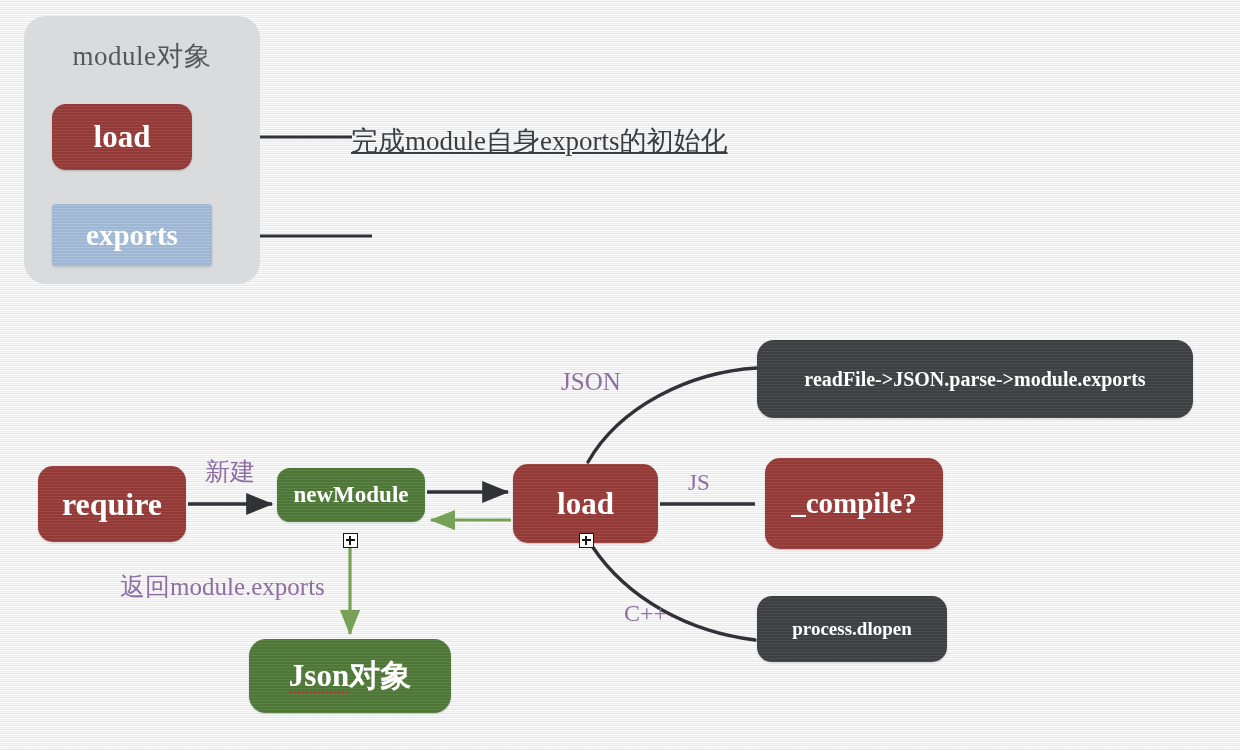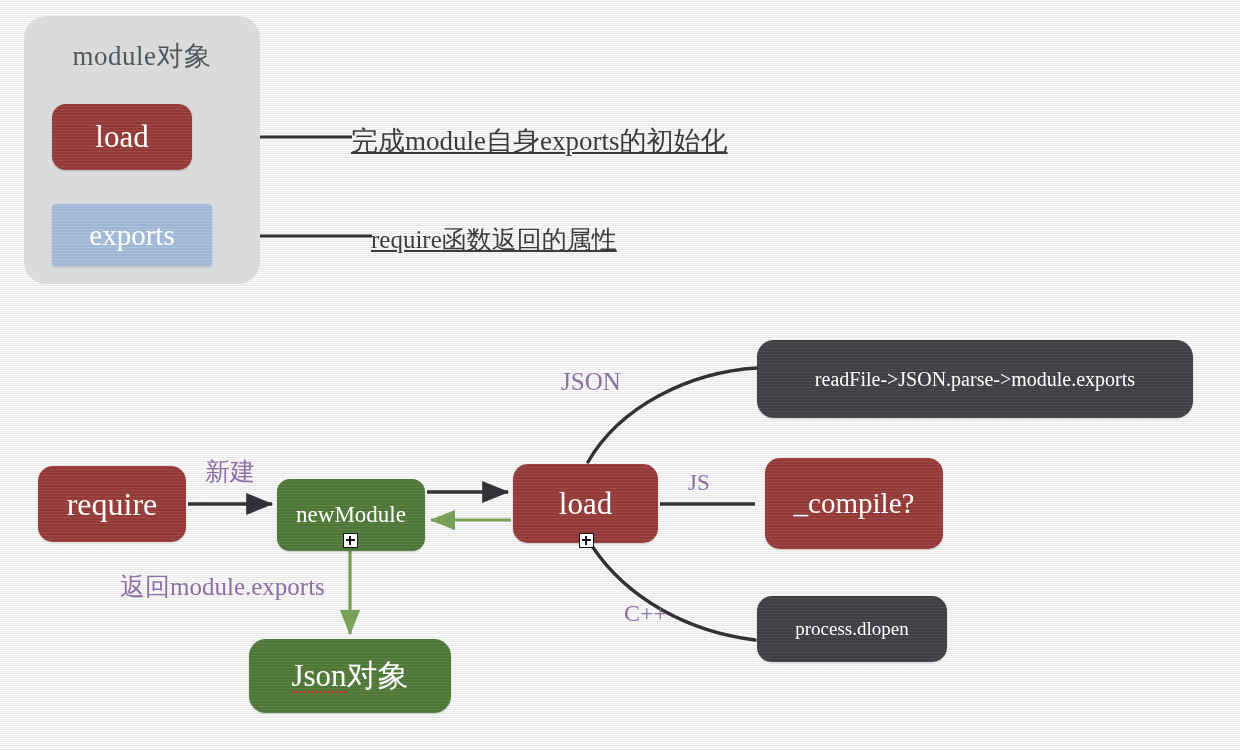--- a/index.html
+++ b/index.html
@@ -86,33 +86,34 @@
     z-index: 3;
     background-image:
       repeating-linear-gradient(
         0deg,
         rgba(255,255,255,0.055) 0px,
         rgba(255,255,255,0.055) 1px,
         rgba(0,0,0,0.05) 1px,
         rgba(0,0,0,0.05) 3px
       );
     box-shadow: 0 1px 2px rgba(0,0,0,0.18);
+    font-weight: bold;
   }
   .node.red   { background-color: #9a3d3b; }
   .node.green { background-color: #517c3a; }
   .node.blue  { background-color: #a7c0dd; }
   .node.dark  { background-color: #414246; }
 
   
   #node-load-prop   { left: 52px;  top: 104px; width: 140px; height: 66px;  font-size: 31px; border-radius: 14px; }
   #node-exports-prop{ left: 52px;  top: 204px; width: 160px; height: 62px;  font-size: 29px; border-radius: 4px; }
 
   
   #node-require   { left: 38px;  top: 466px; width: 148px; height: 76px; font-size: 32px; border-radius: 15px; }
-  #node-newmodule { left: 277px; top: 468px; width: 148px; height: 72px; font-size: 23px; margin-top: 11px; }
+  #node-newmodule { left: 277px; top: 468px; width: 148px; height: 54px; font-size: 23px; }
   #node-load      { left: 513px; top: 464px; width: 145px; height: 79px; font-size: 31px; border-radius: 15px; }
   #node-jsonobj   { left: 249px; top: 639px; width: 202px; height: 74px; font-size: 31px; border-radius: 17px; }
 
   #node-readfile  { left: 757px; top: 340px; width: 436px; height: 78px; font-size: 20px; border-radius: 17px; }
   #node-compile   { left: 757px; top: 458px; width: 178px; height: 91px; font-size: 29px; border-radius: 15px; margin-left: 8px; }
   #node-dlopen    { left: 757px; top: 596px; width: 190px; height: 66px; font-size: 19px; border-radius: 15px; }
 
   
   .spell {
     position: relative;
@@ -213,21 +214,20 @@
 
   <div class="node red" id="node-load-prop">
     <span>load</span>
   </div>
 
   <div class="node blue" id="node-exports-prop">
     <span>exports</span>
   </div>
 
   <div class="annotation" id="anno-load">完成module自身exports的初始化</div>
-  <div class="annotation" id="anno-exports">require函数返回的属性</div>
 
   <div class="node red" id="node-require">
     <span>require</span>
   </div>
 
   <div class="node green" id="node-newmodule">
     <span>newModule</span>
   </div>
 
   <div class="node red" id="node-load">

